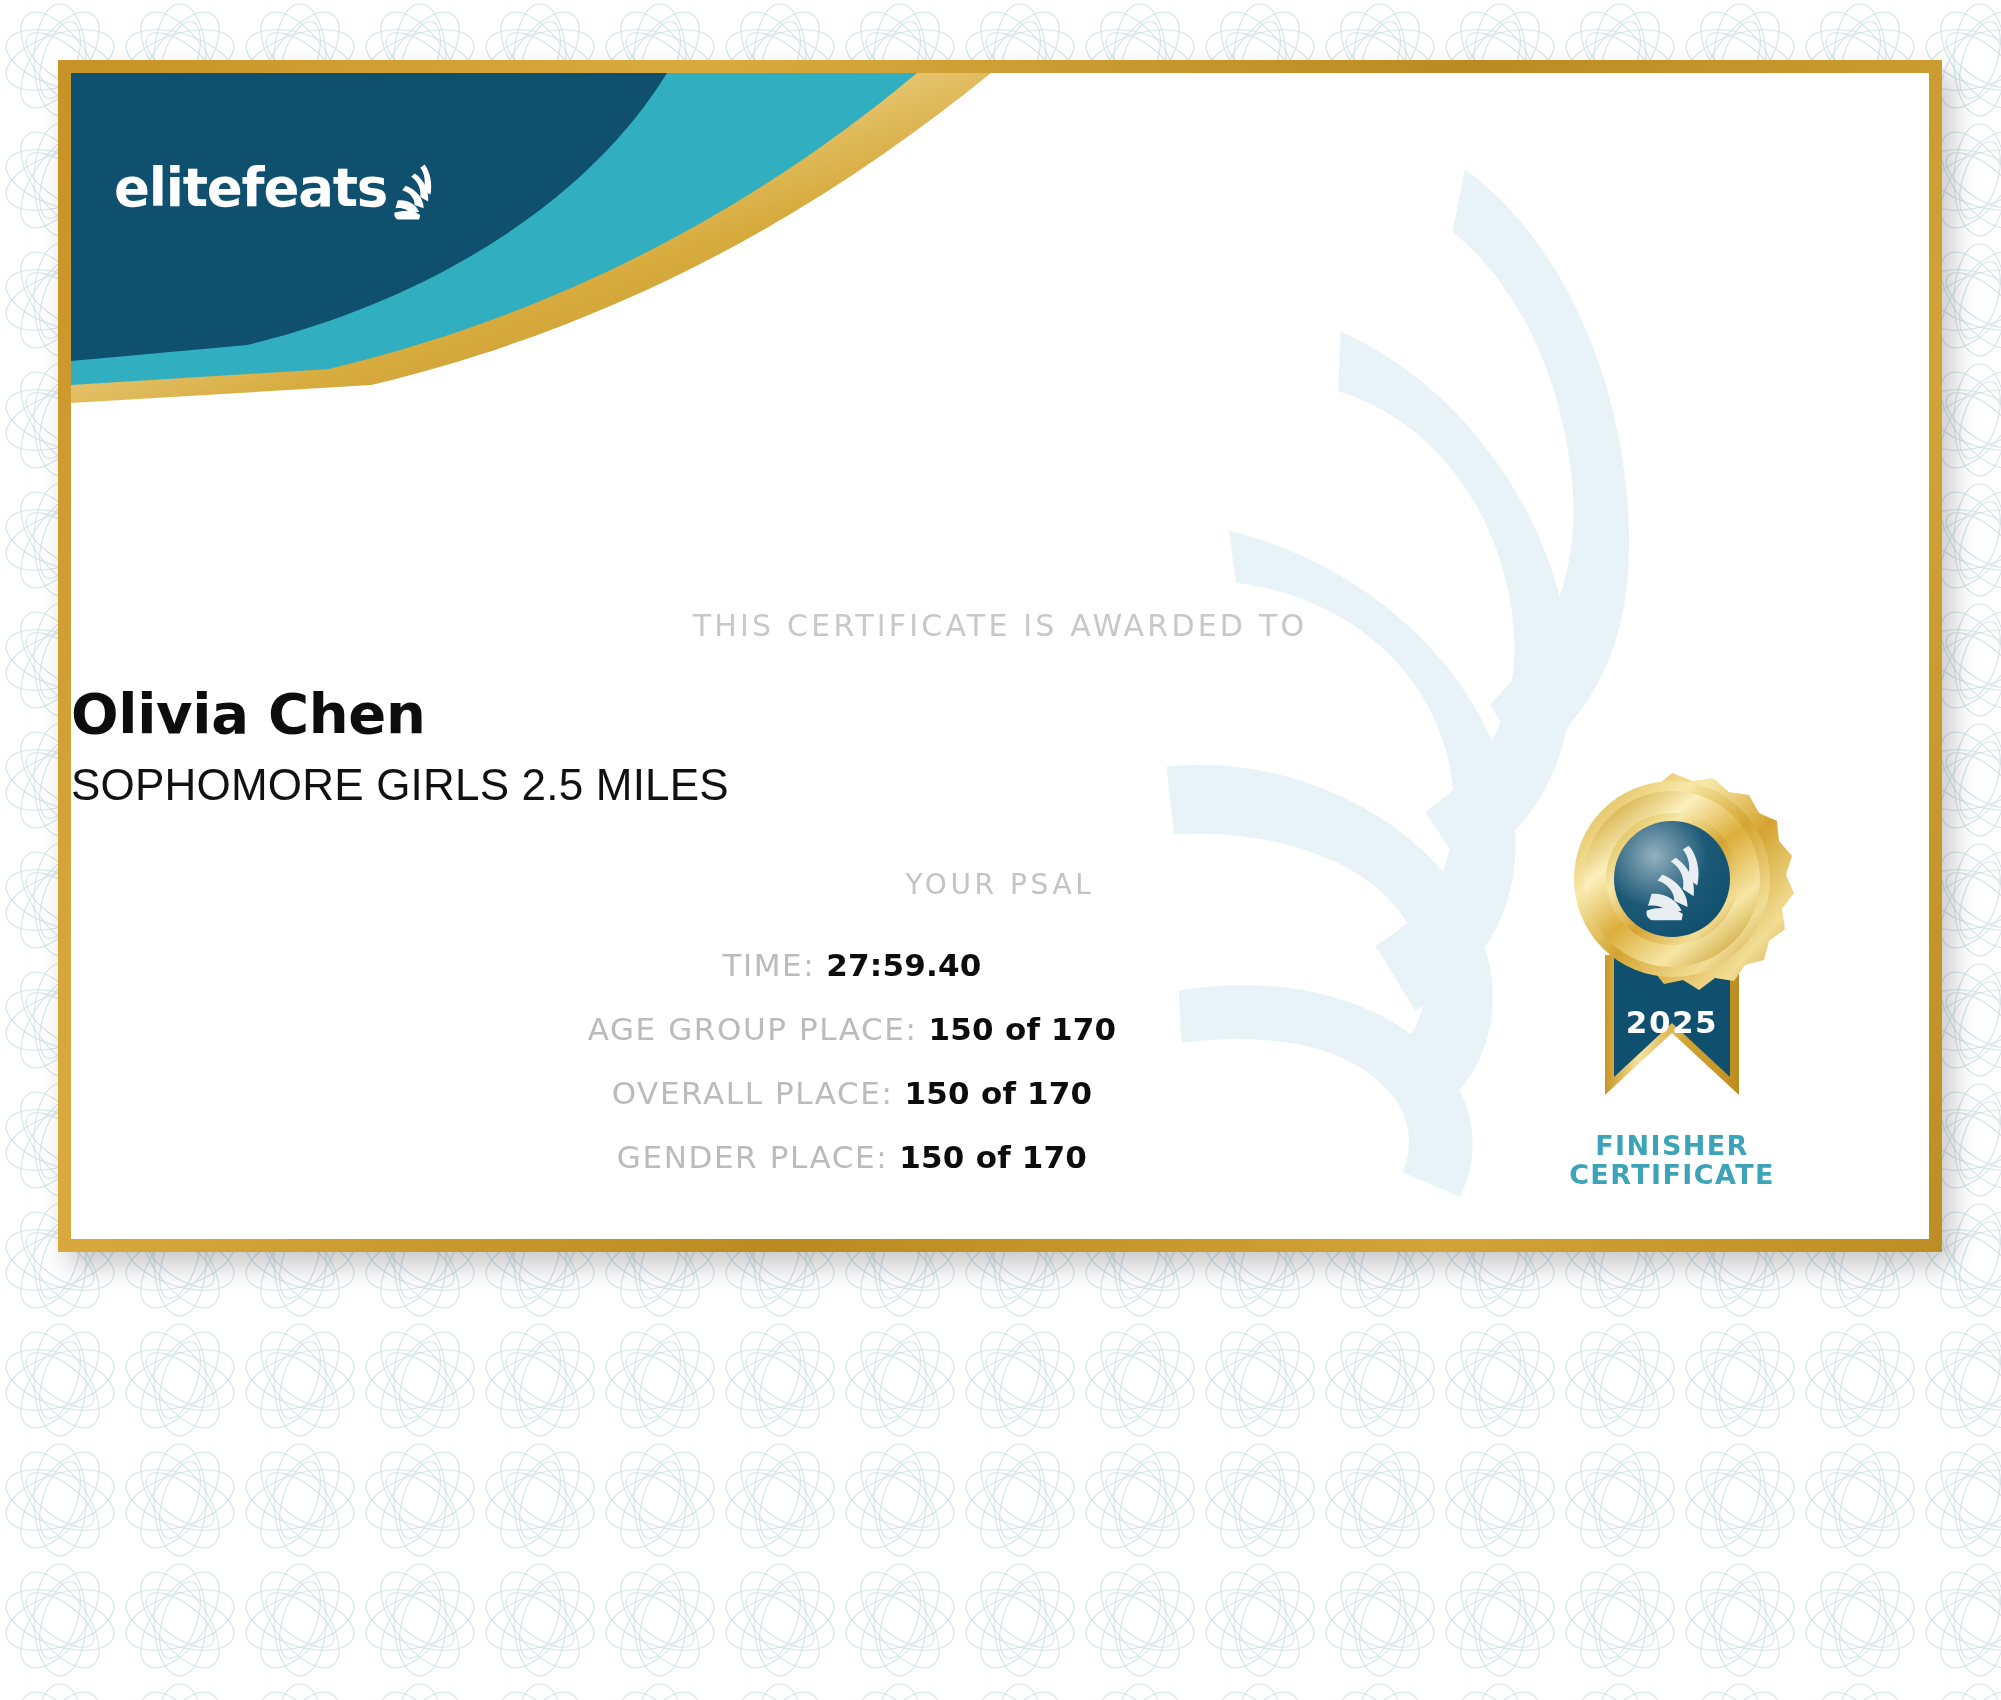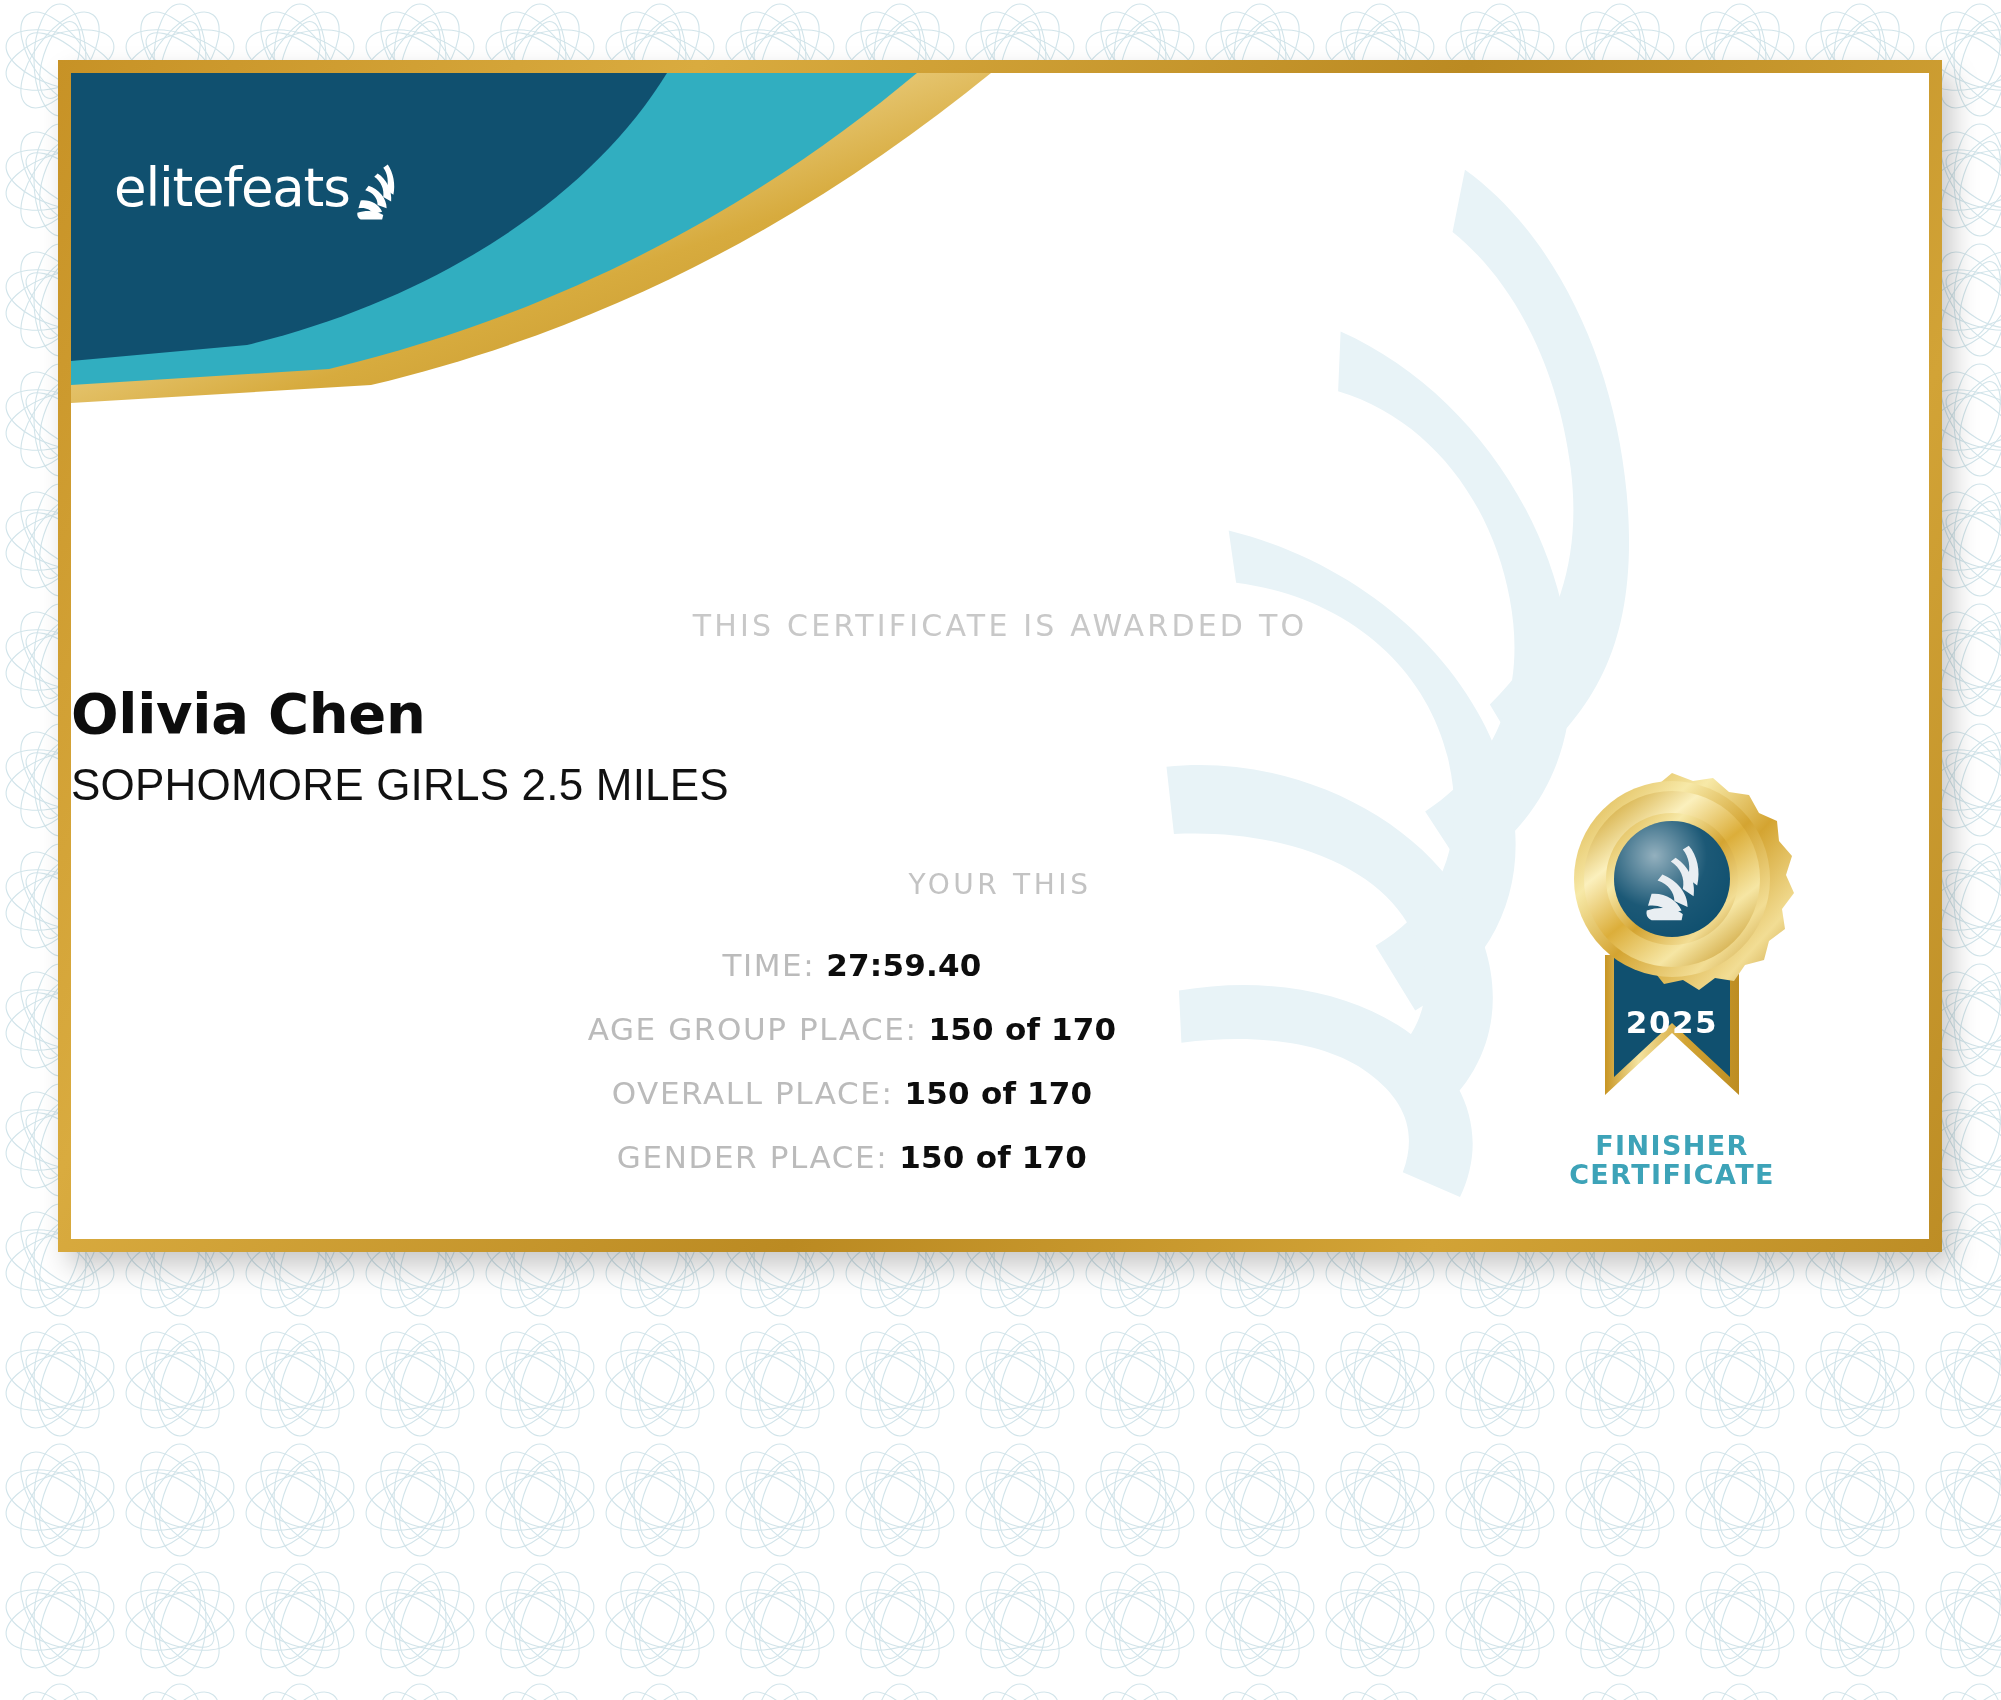--- a/index.html
+++ b/index.html
@@ -79,21 +79,21 @@
     left: 43px;
     top: 78px;
     display: flex;
     align-items: center;
     gap: 4px;
     z-index: 5;
   }
   .logo-word {
     color: #ffffff;
     font-size: 53px;
-    font-weight: 400;
+    font-weight: 700;
     letter-spacing: -1.2px;
     font-family: "DejaVu Sans", sans-serif;
     line-height: 1;
   }
   .logo-wing { width: 58px; height: 62px; margin-left: -2px; margin-top: 10px;}
   .logo-wing svg { width:100%; height:100%; display:block; }
 
   
   .content {
     position: absolute;
@@ -271,21 +271,21 @@
         <div class="block-event">
         </div>
 
         <div class="block-award">
           <div class="label-muted award-label">THIS CERTIFICATE IS AWARDED TO</div>
           <div class="recipient-name">Olivia Chen</div>
           <div class="division">SOPHOMORE GIRLS 2.5 MILES</div>
         </div>
 
         <div class="block-stats">
-          <div class="label-muted stats-label">YOUR THIS</div>
+          <div class="label-muted stats-label">YOUR PSAL</div>
           <div class="stats-list">
             <div class="stat-row">
               <span class="stat-key">TIME:</span>
               <span class="stat-val">27:59.40</span>
             </div>
             <div class="stat-row">
               <span class="stat-key">AGE GROUP PLACE:</span>
               <span class="stat-val">150 of 170</span>
             </div>
             <div class="stat-row">

